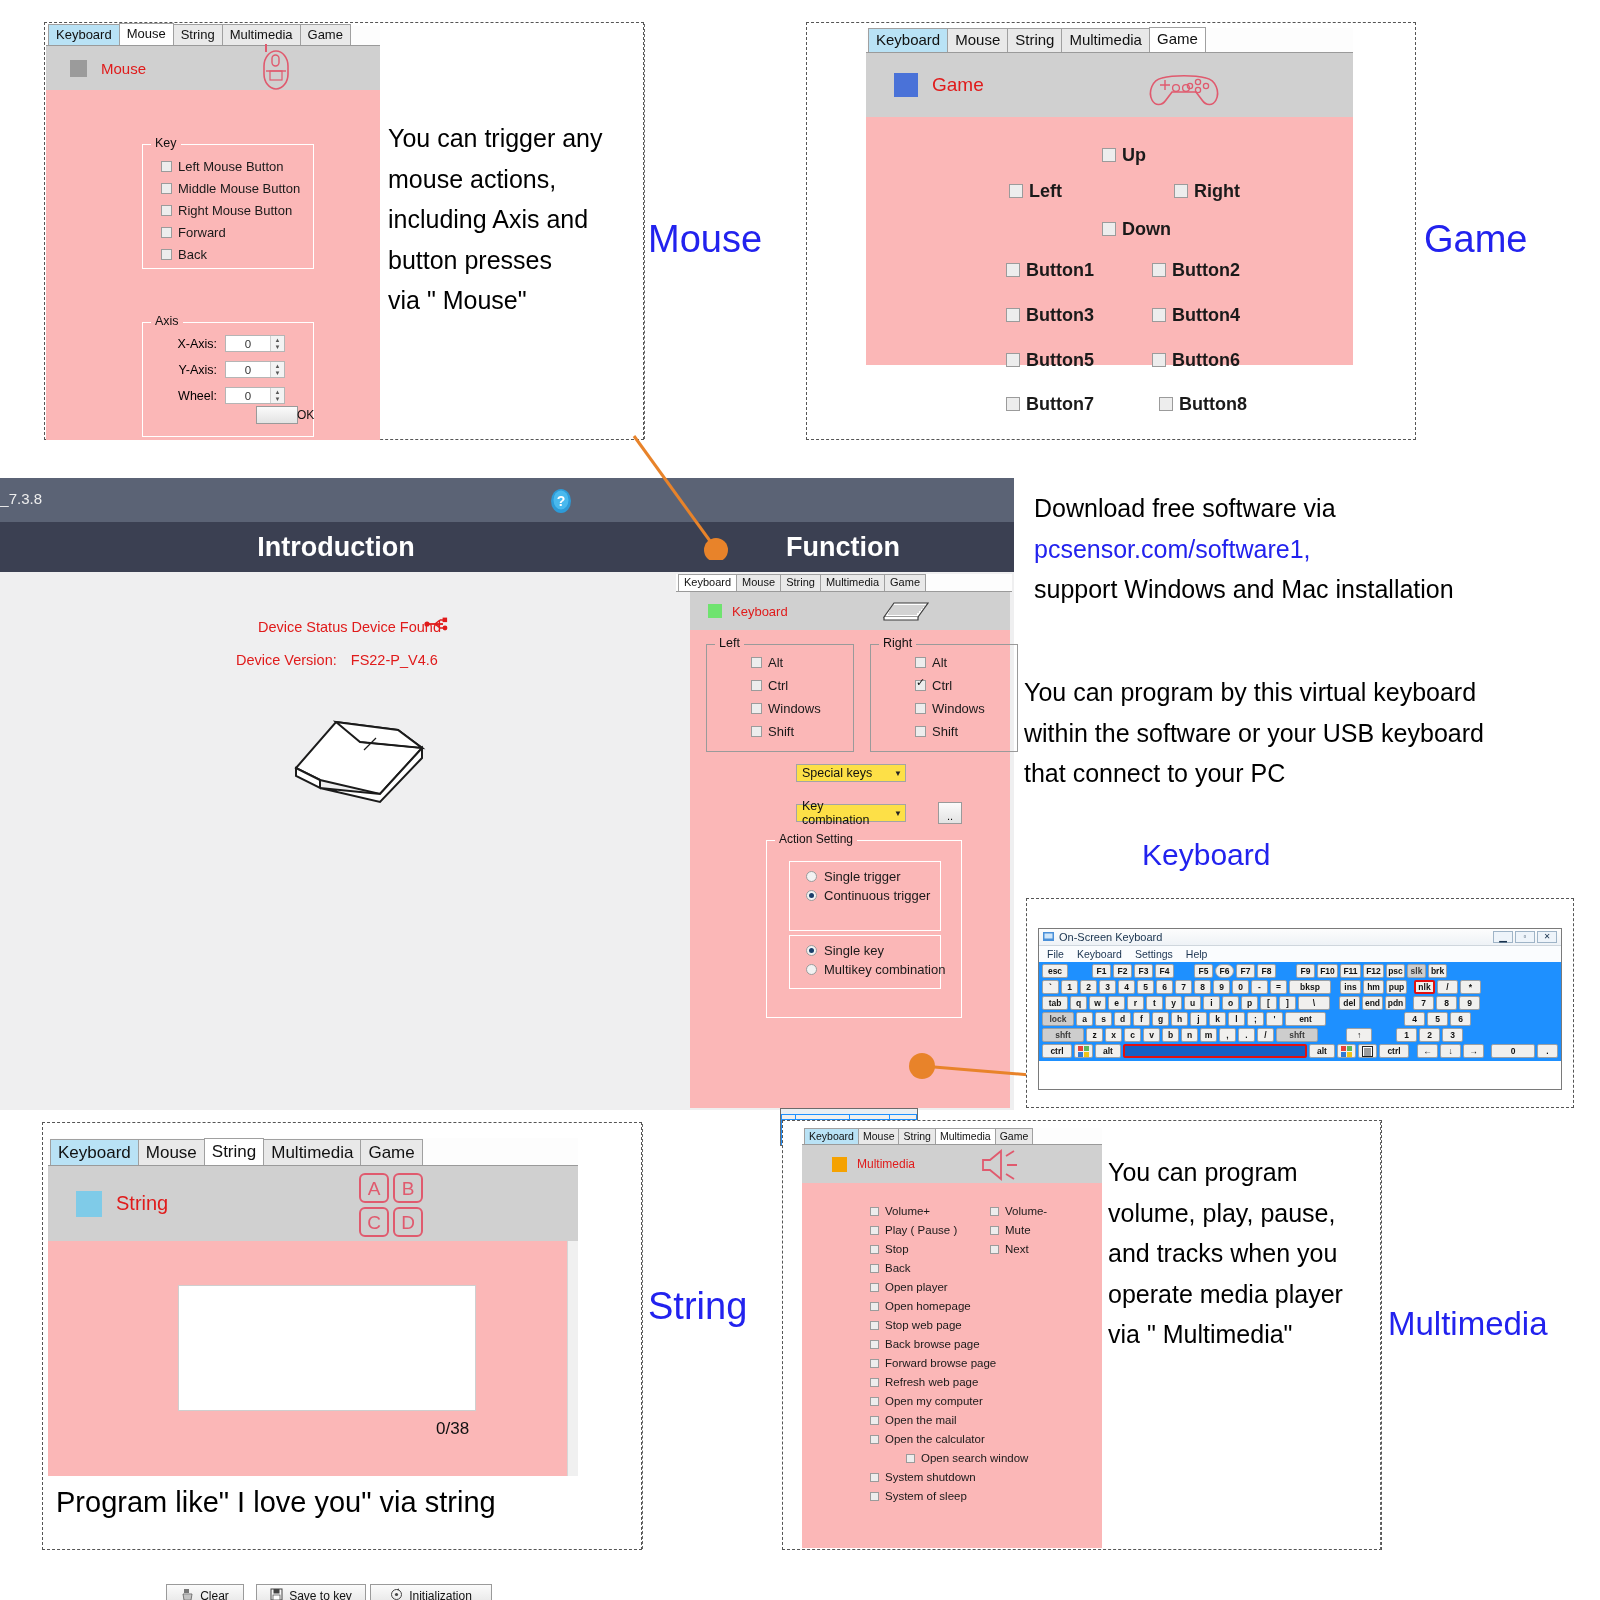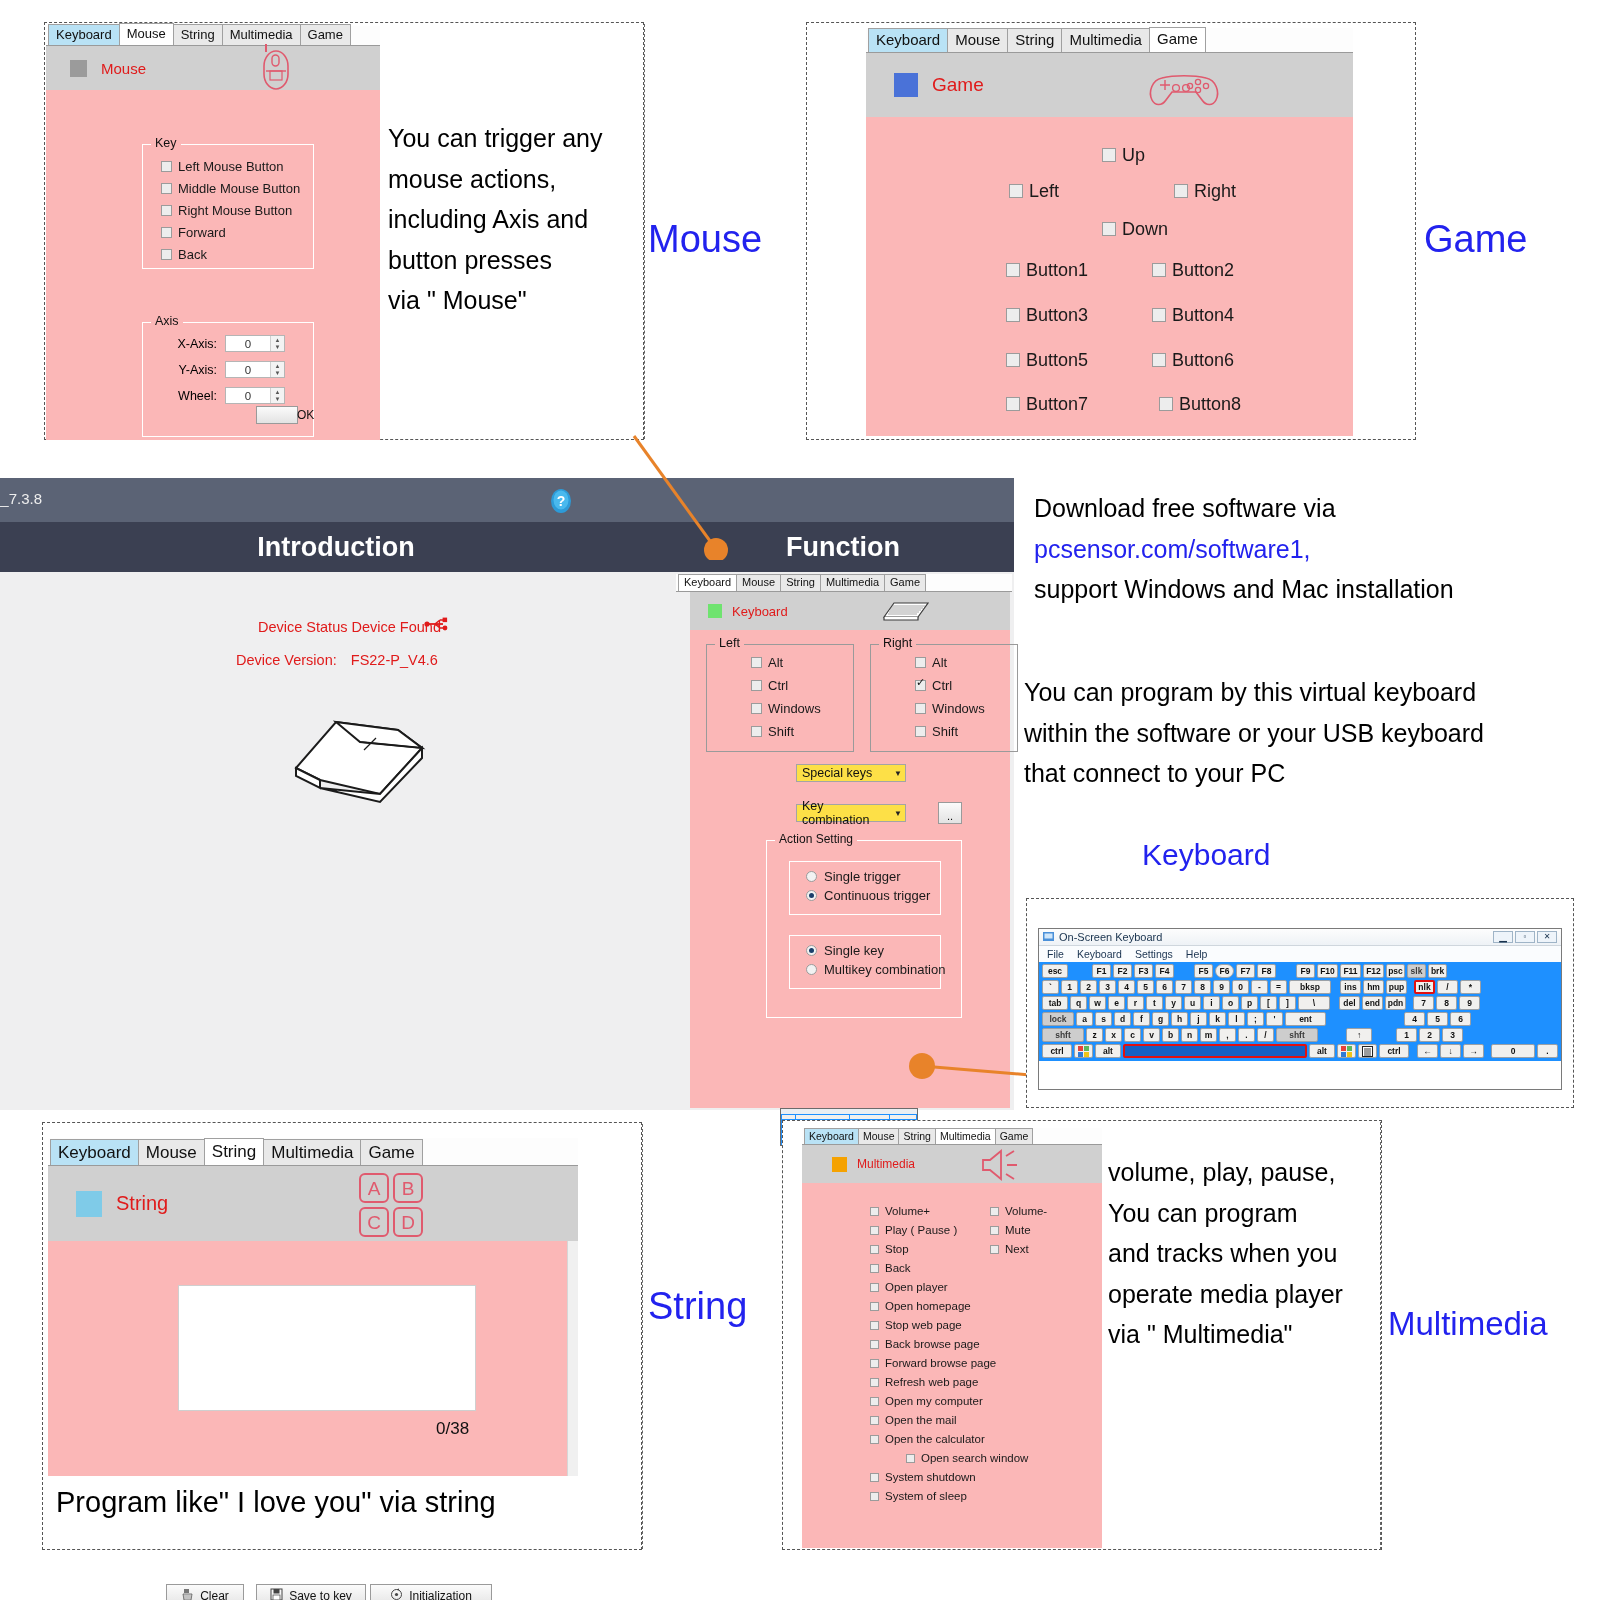--- a/index.html
+++ b/index.html
@@ -201,21 +201,21 @@
         <path d="M14 23 h10 M19 18 v10" stroke="#e05a6e" stroke-width="1.4"></path>
         <circle cx="52" cy="20" r="2.6" fill="none" stroke="#e05a6e" stroke-width="1.3"></circle>
         <circle cx="60" cy="24" r="2.6" fill="none" stroke="#e05a6e" stroke-width="1.3"></circle>
         <circle cx="44" cy="24" r="2.6" fill="none" stroke="#e05a6e" stroke-width="1.3"></circle>
         <circle cx="52" cy="28" r="2.6" fill="none" stroke="#e05a6e" stroke-width="1.3"></circle>
         <circle cx="30" cy="26" r="3.4" fill="none" stroke="#e05a6e" stroke-width="1.3"></circle>
         <circle cx="40" cy="26" r="3.4" fill="none" stroke="#e05a6e" stroke-width="1.3"></circle>
       </svg>
     </span>
   </div>
-  <div class="panel-body" style="height:319px;">
+  <div class="panel-body" style="height:248px;font-weight:bold;">
     <div class="cbrow" style="position:absolute; left:236px; top:28px; font-size:18px;">
       <span class="cb" style="width:14px;height:14px;"></span><span>Up</span></div>
     <div class="cbrow" style="position:absolute; left:143px; top:64px; font-size:18px;">
       <span class="cb" style="width:14px;height:14px;"></span><span>Left</span></div>
     <div class="cbrow" style="position:absolute; left:308px; top:64px; font-size:18px;">
       <span class="cb" style="width:14px;height:14px;"></span><span>Right</span></div>
     <div class="cbrow" style="position:absolute; left:236px; top:102px; font-size:18px;">
       <span class="cb" style="width:14px;height:14px;"></span><span>Down</span></div>
 
     <div class="cbrow" style="position:absolute; left:140px; top:143px; font-size:18px;">
@@ -373,21 +373,21 @@
       <span class="ar">▼</span>
     </div>
     <div class="combo" style="position:absolute; left:106px; top:174px; width:110px; height:18px;">
       <span class="cv">Key combination</span>
       <span class="ar">▼</span>
     </div>
     <div class="winbtn" style="position:absolute; left:248px; top:172px; width:24px; height:22px; line-height:26px; font-size:11px;">..</div>
 
     <div class="grp" style="position:absolute; left:76px; top:210px; width:196px; height:178px;">
       <span class="grp-lab" style="font-size:12px;">Action Setting</span>
-      <div class="grp" style="position:absolute; left:22px; top:20px; width:152px; height:54px;">
+      <div class="grp" style="position:absolute; left:22px; top:20px; width:152px; height:70px;">
         <div style="padding:7px 0 0 16px;">
           <div class="cbrow" style="margin-bottom:4px;"><span class="rd"></span><span>Single trigger</span></div>
           <div class="cbrow"><span class="rd on"></span><span>Continuous trigger</span></div>
         </div>
       </div>
       <div class="grp" style="position:absolute; left:22px; top:94px; width:152px; height:54px;">
         <div style="padding:7px 0 0 16px;">
           <div class="cbrow" style="margin-bottom:4px;"><span class="rd on"></span><span>Single key</span></div>
           <div class="cbrow"><span class="rd"></span><span>Multikey  combination</span></div>
         </div>
@@ -700,20 +700,20 @@
     </div>
     <div style="position:absolute; left:188px; top:22px;">
       <div class="cbrow" style="margin-bottom:7px; font-size:11.5px;"><span class="cb" style="width:9px;height:9px;"></span><span>Volume-</span></div>
       <div class="cbrow" style="margin-bottom:7px; font-size:11.5px;"><span class="cb" style="width:9px;height:9px;"></span><span>Mute</span></div>
       <div class="cbrow" style="font-size:11.5px;"><span class="cb" style="width:9px;height:9px;"></span><span>Next</span></div>
     </div>
   </div>
 </div>
 
 <div class="abs anno" style="left:1108px; top:1152px; width:312px;">
+  <div>You can program</div>
   <div>volume, play, pause,</div>
-  <div>You can program</div>
   <div>and tracks when you</div>
   <div> operate media player</div>
   <div>via " Multimedia"</div>
 </div>
 <div class="abs dotted-v" style="left:1380px; top:1122px; height:428px;"></div>
 <div class="abs" style="left:1388px; top:1305px; color:#2222ee; font-size:33px;">Multimedia</div>
 
 </body></html>

